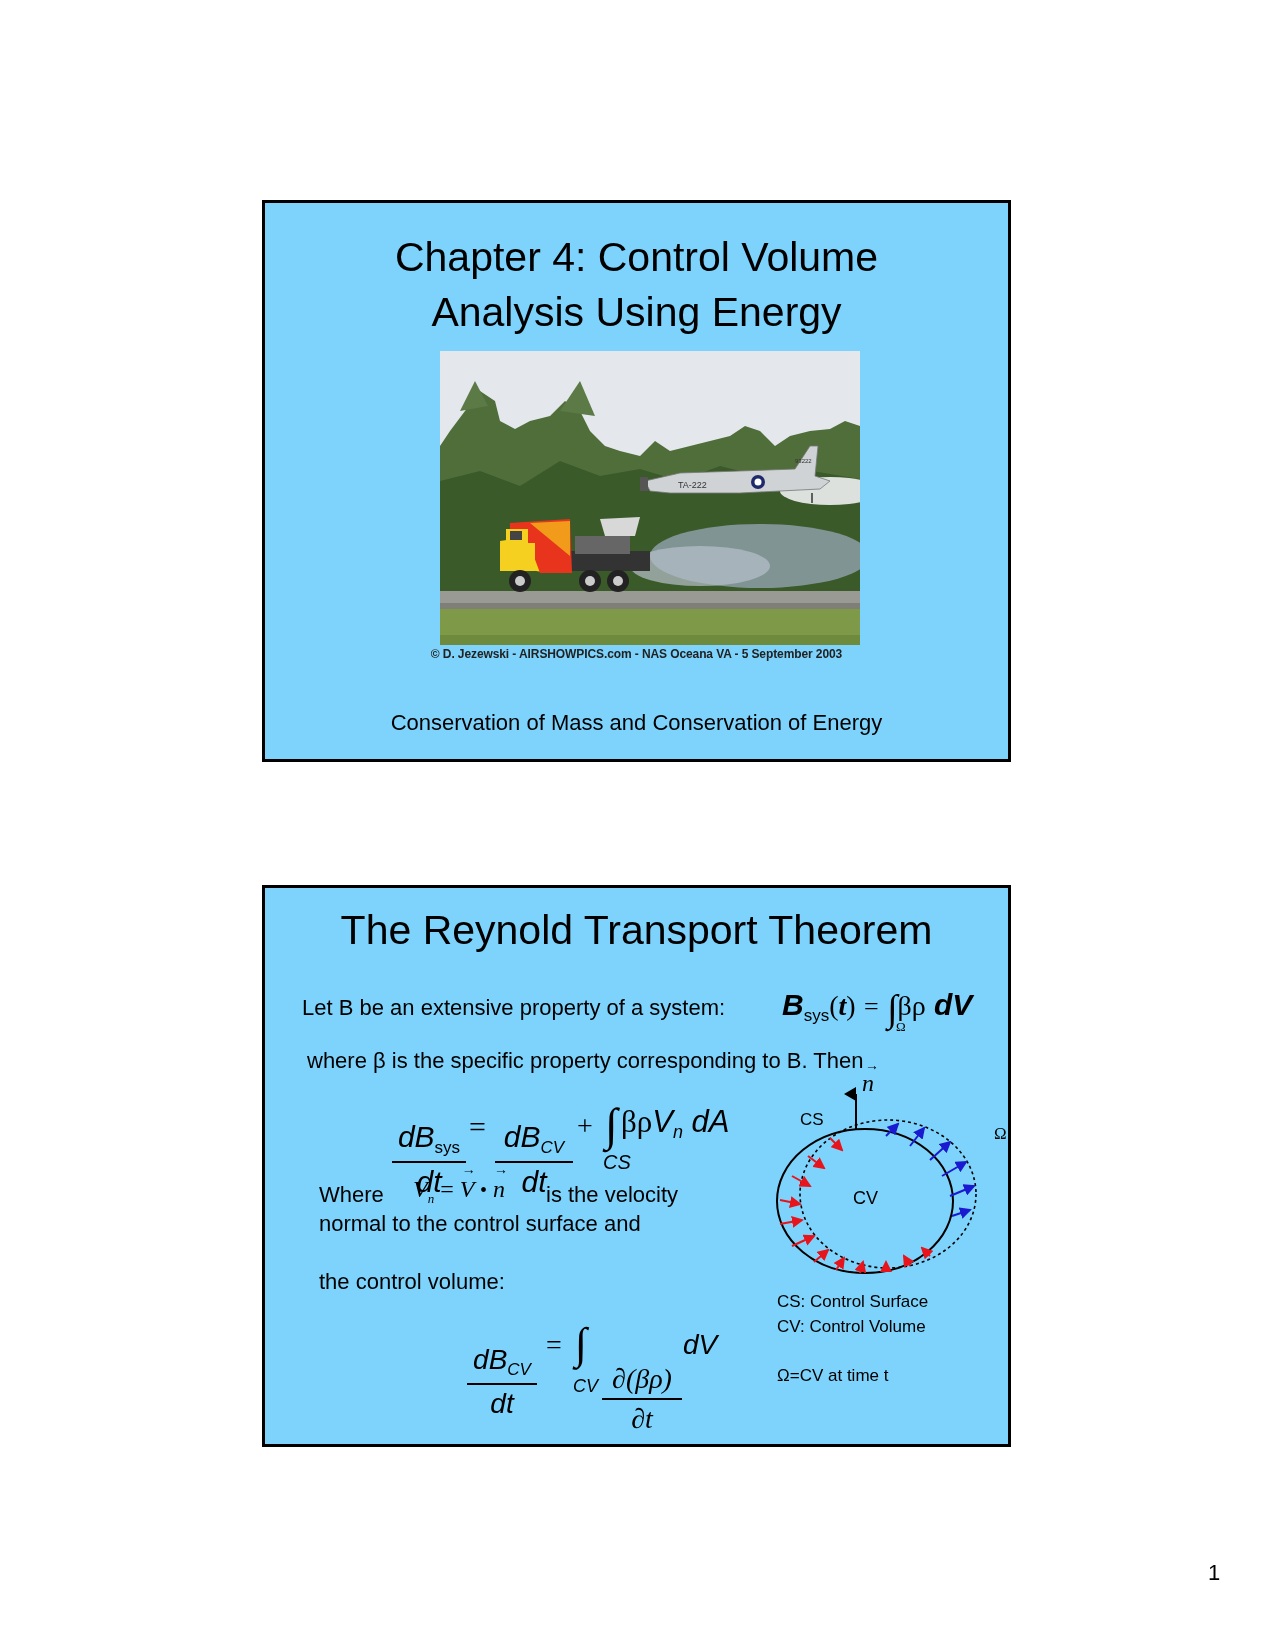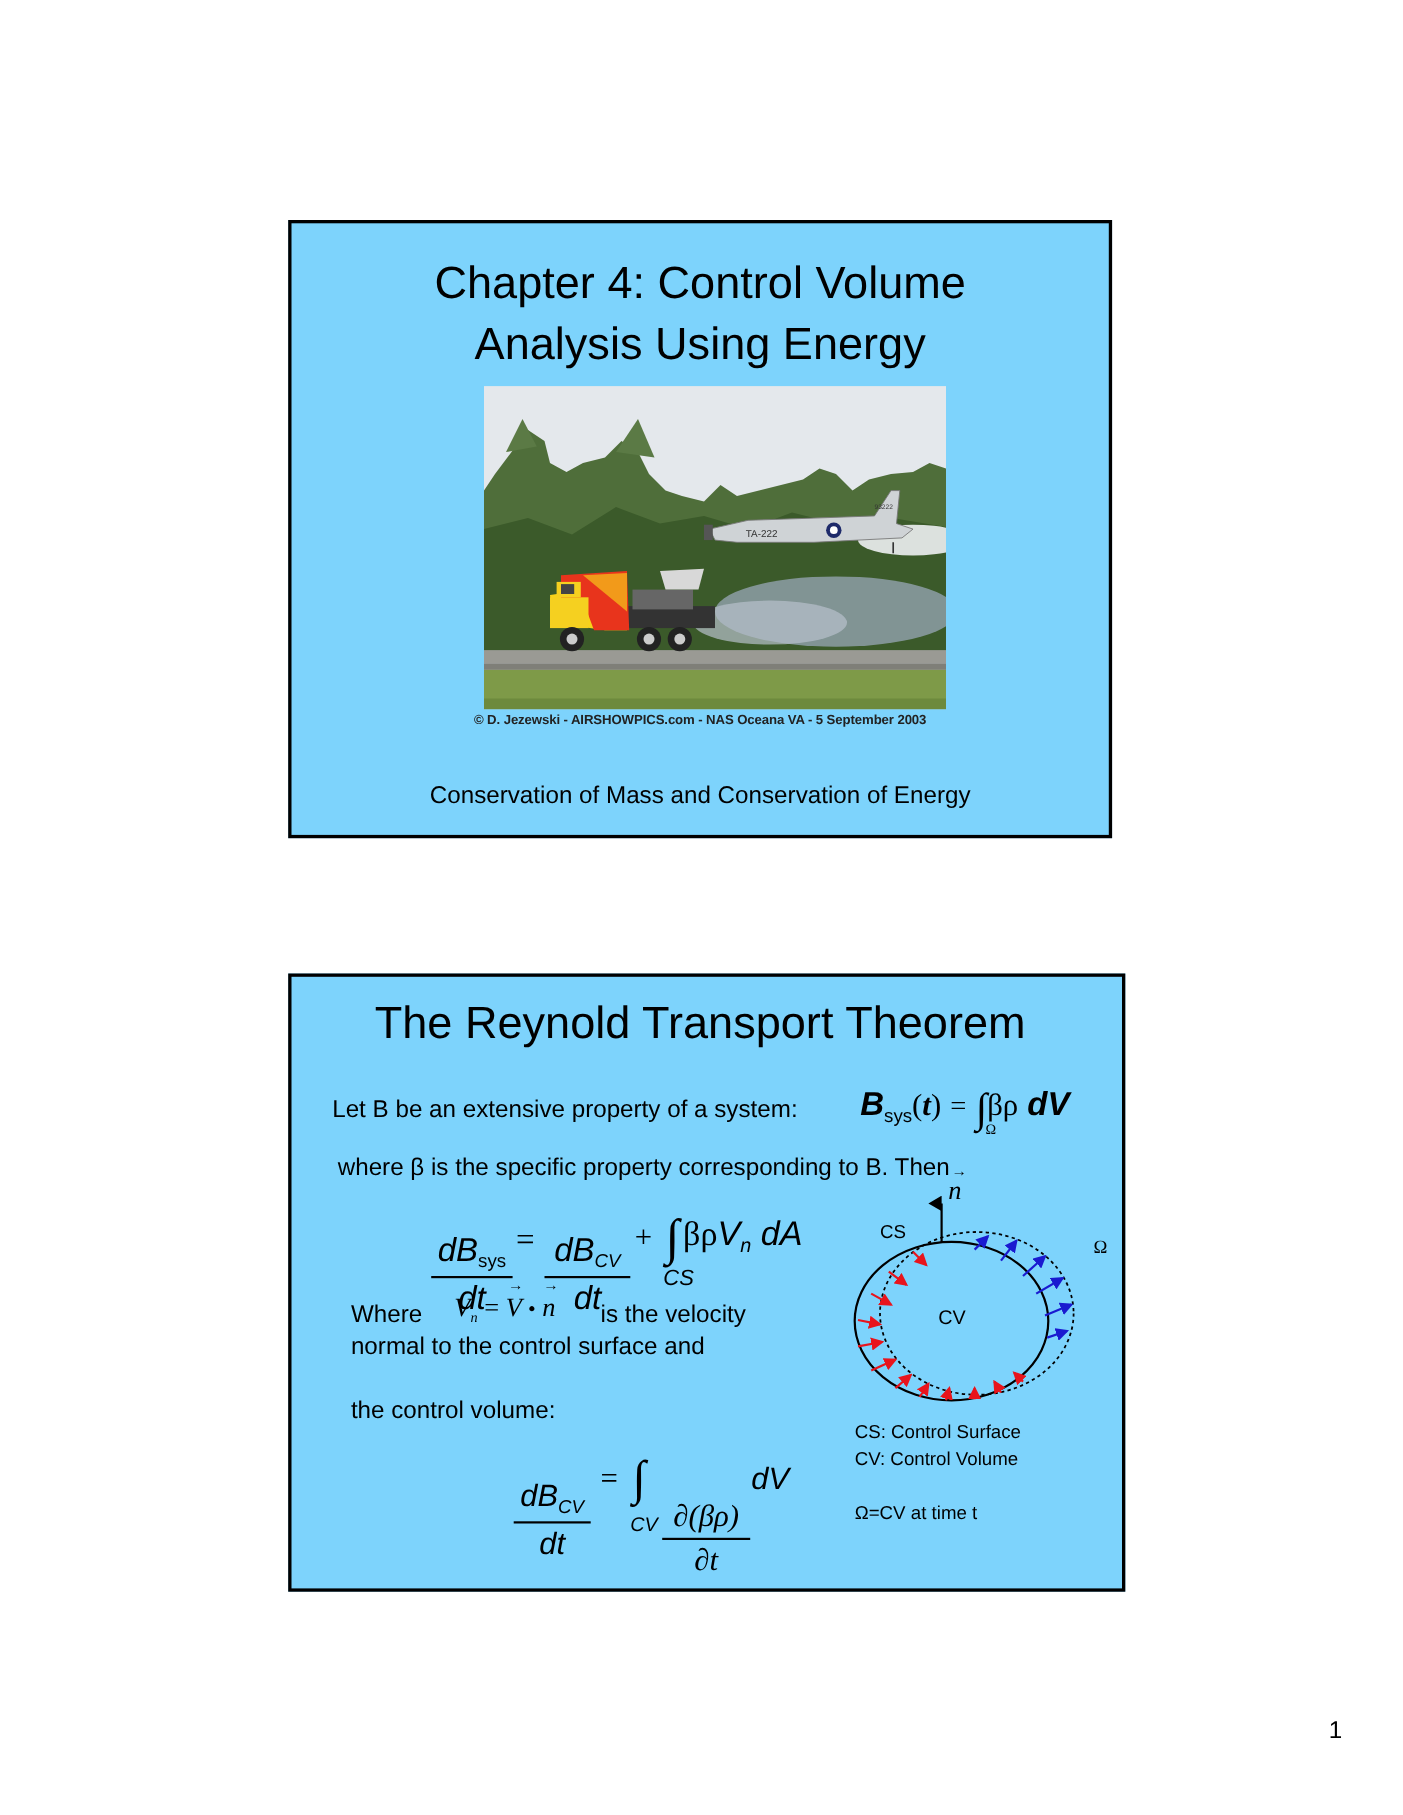--- a/index.html
+++ b/index.html
@@ -1,20 +1,20 @@
 <!DOCTYPE html>
 <html><head>
 <meta charset="utf-8">
 <style>
   html, body { margin:0; padding:0; background:#ffffff; }
   body { width:1275px; height:1650px; position:relative; overflow:hidden;
          font-family:"Liberation Sans", "DejaVu Sans", sans-serif; color:#000; }
   .slide { position:absolute; left:262px; width:743px; border:3px solid #000; background:#7dd3fc; box-sizing:content-box; }
   #slide1 { top:200px; height:556px; }
-  #slide2 { top:885px; height:556px;padding-left:12px; }
+  #slide2 { top:885px; height:556px; }
   .abs { position:absolute; white-space:nowrap; }
   .title { font-size:41px; line-height:53px; text-align:center; width:743px; left:0; }
   
   .photo { position:absolute; left:175px; top:148px; width:420px; height:294px; overflow:hidden; }
   .caption { font-size:12px; font-weight:bold; left:0; width:743px; text-align:center; top:444px; color:#222; letter-spacing:-0.1px; }
   .subtitle { font-size:22px; left:0; width:743px; text-align:center; top:462px;margin-top:45px; }
   .body22 { font-size:22px; }
   .math { font-family:"Liberation Sans", "DejaVu Sans", sans-serif; }
   .it { font-style:italic; }
   .serif { font-family:"Liberation Serif", "DejaVu Serif", serif; }

